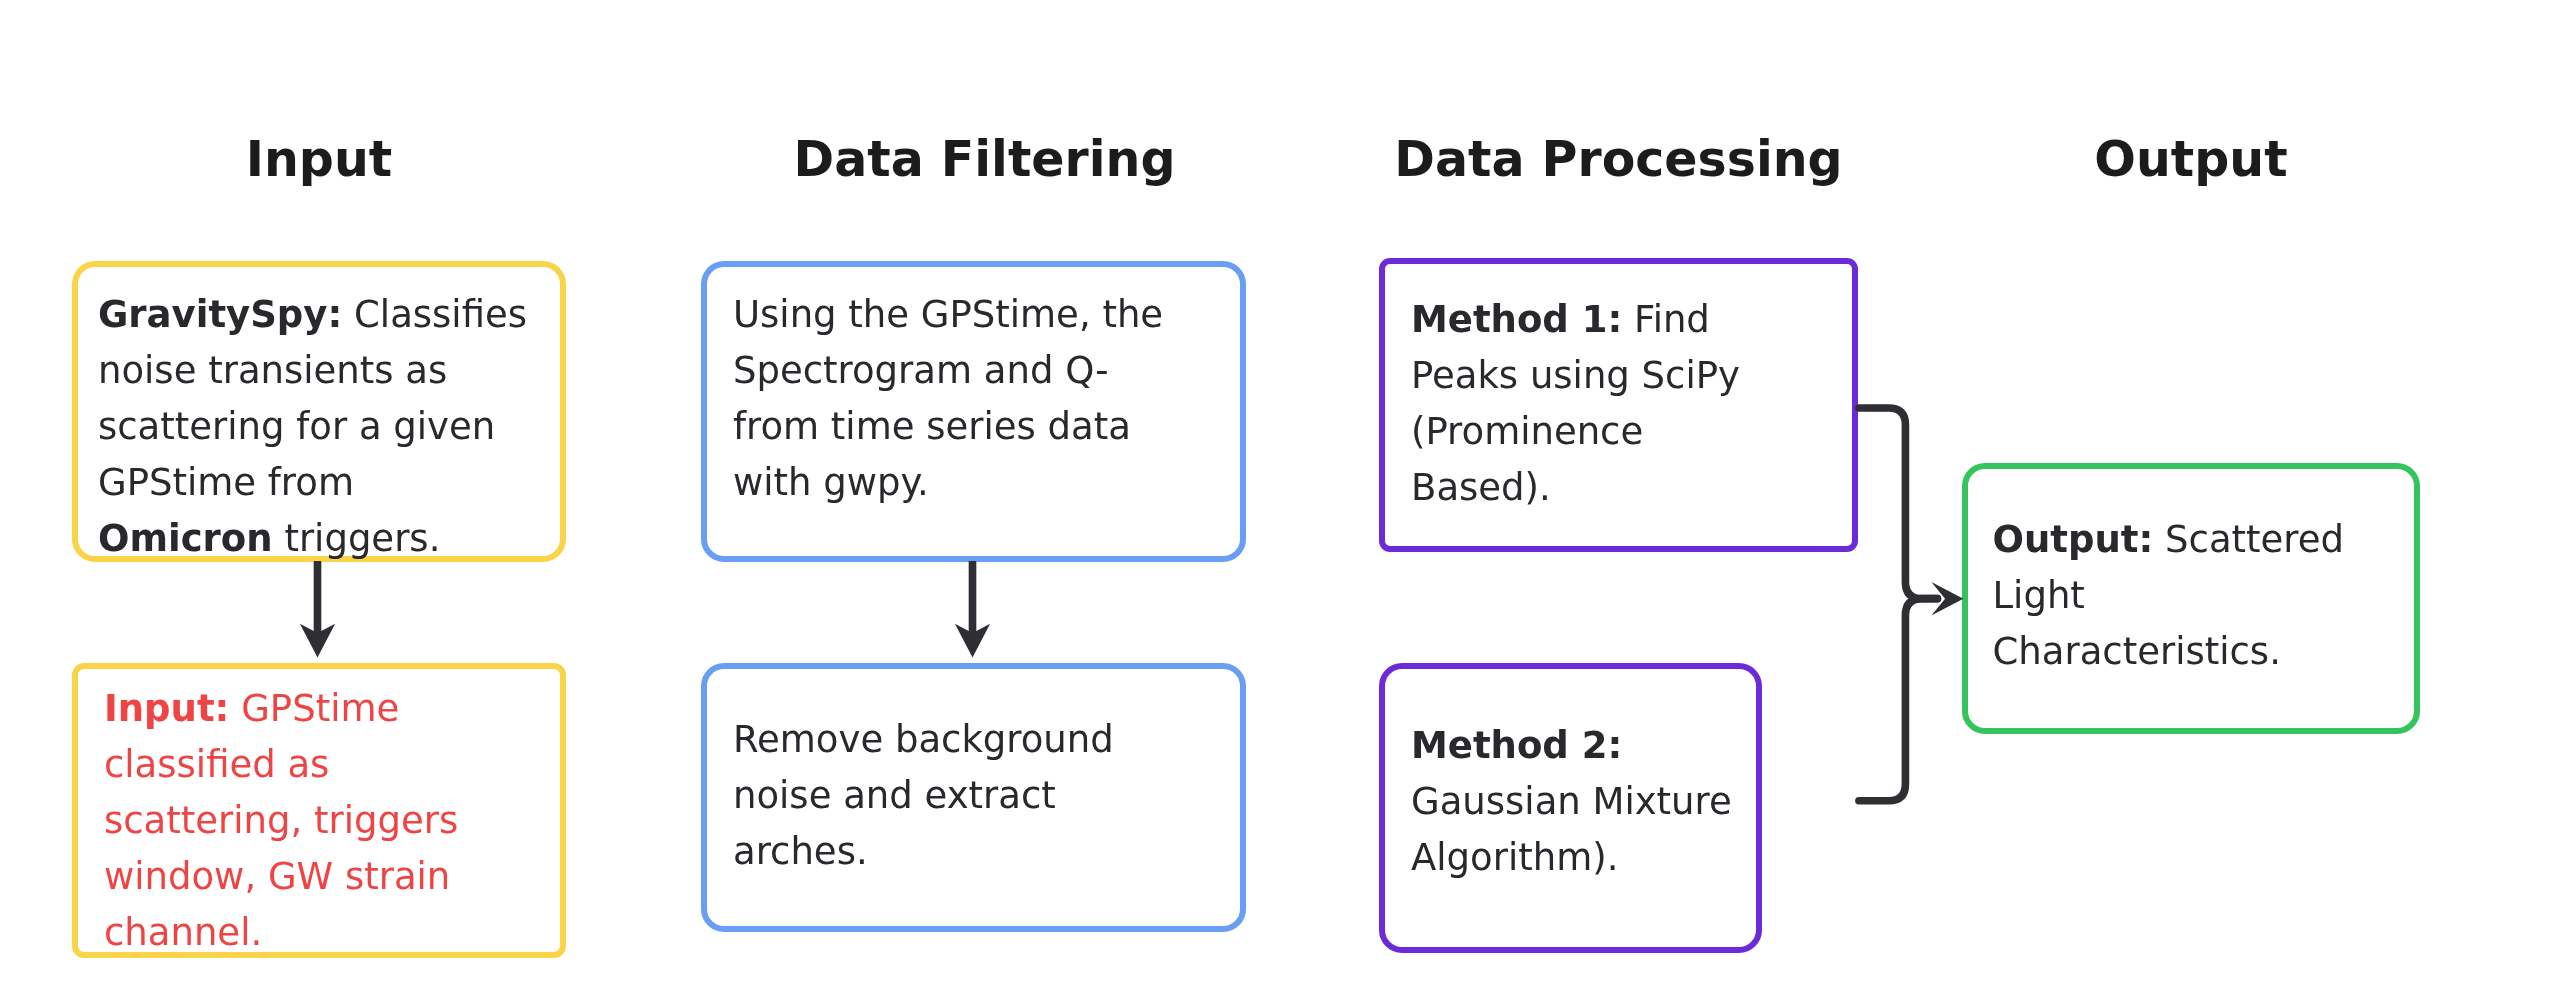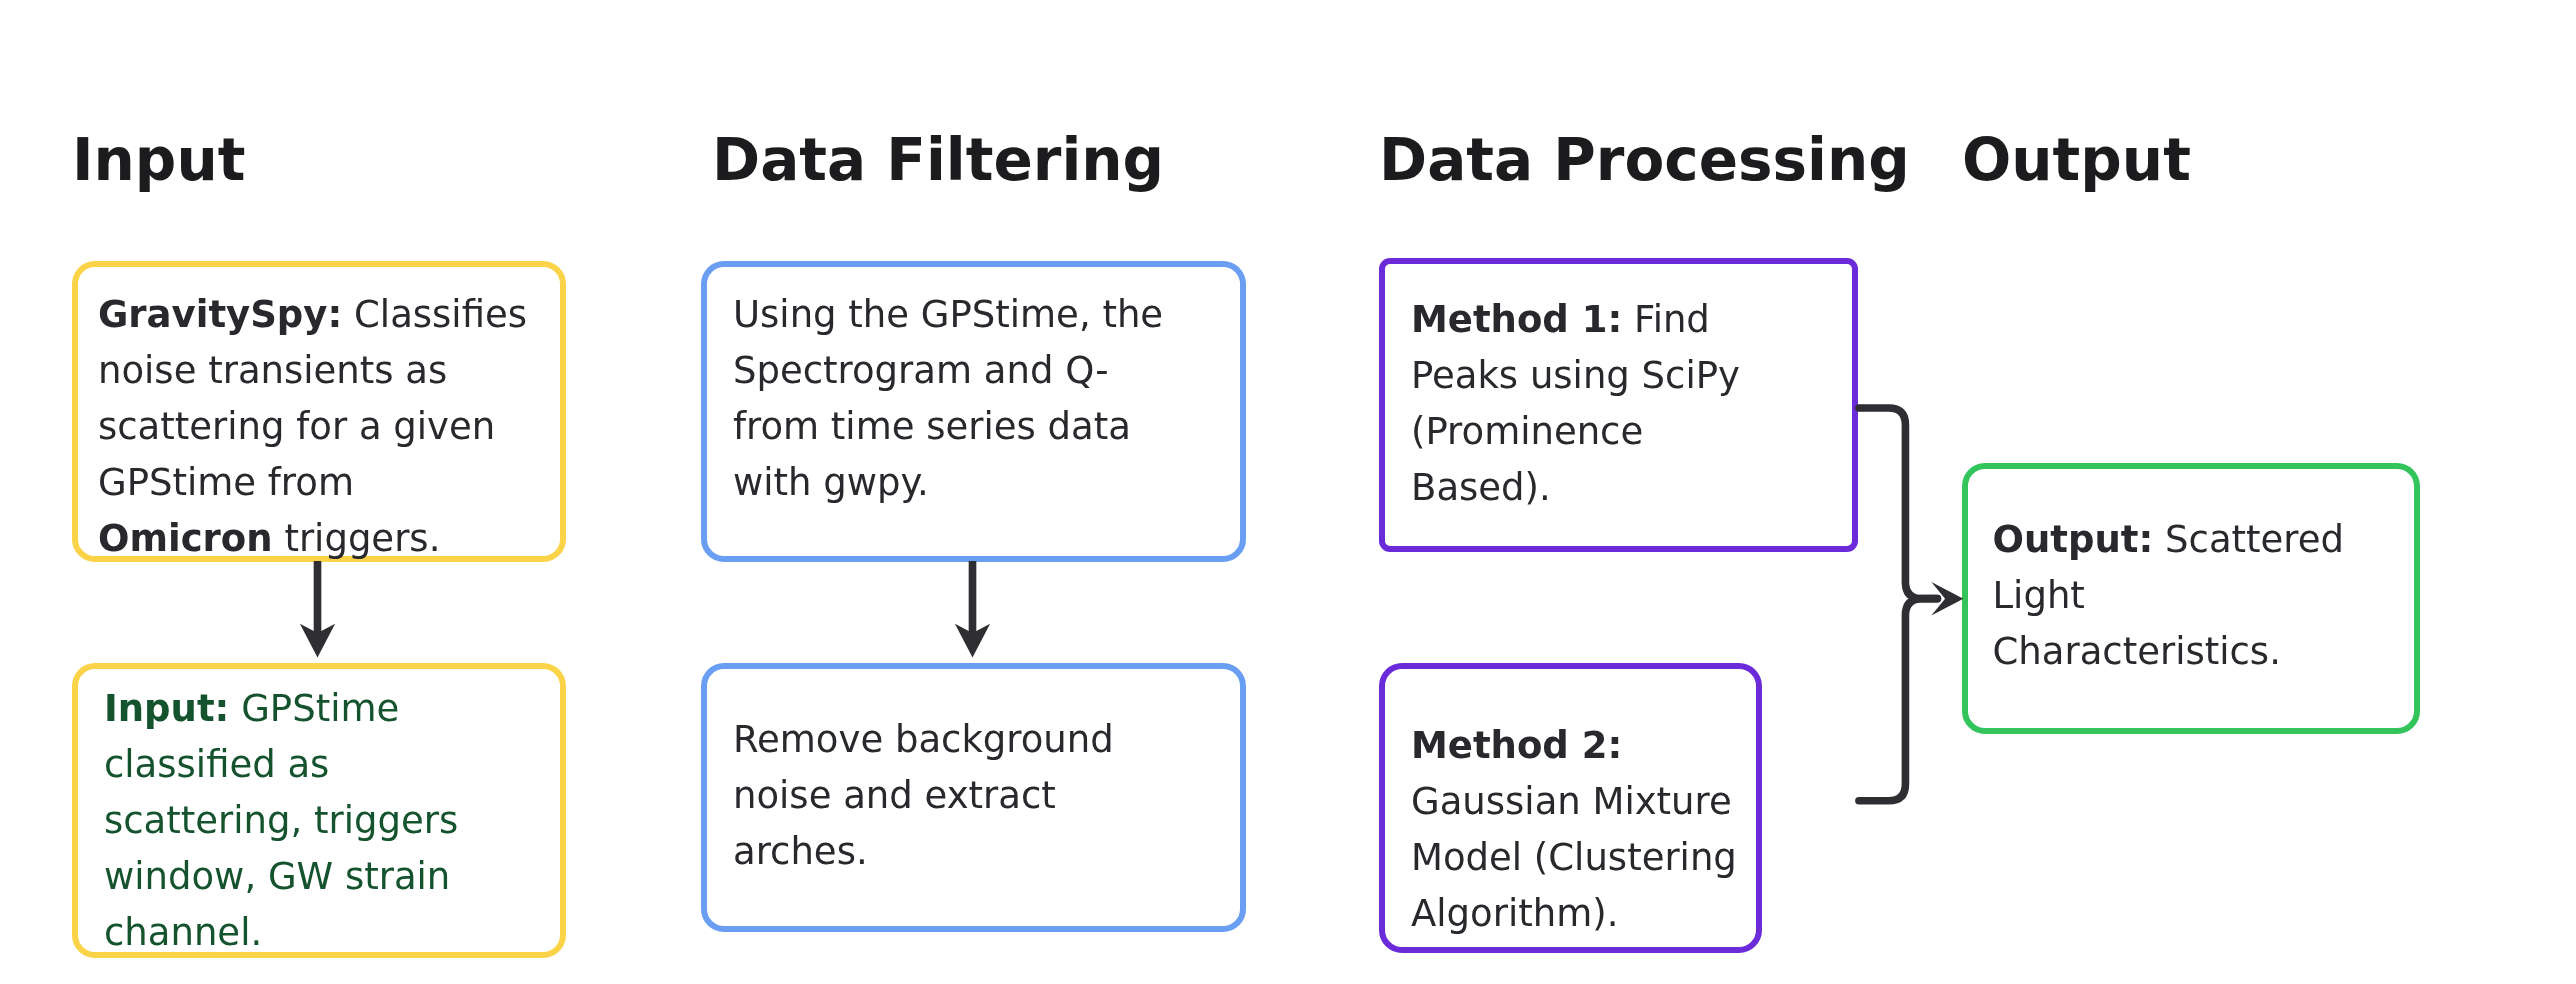--- a/index.html
+++ b/index.html
@@ -10,22 +10,22 @@
     width: 2576px;
     height: 984px;
     overflow: hidden;
   }
 
   .col-header {
     position: absolute;
     top: 128px;
     height: 64px;
     line-height: 64px;
-    text-align: left;
-    font-size: 58px;
+    text-align: center;
+    font-size: 49px;
     font-weight: 700;
     letter-spacing: 0px;
     white-space: nowrap;
   }
 
   .flow-box {
     position: absolute;
     box-sizing: border-box;
     border: 6.9px solid #999;
     border-radius: 23px;
@@ -70,21 +70,21 @@
   <div class="col-header" id="header-output" style="color: rgb(28, 28, 30);">Output</div>
 
   <div class="flow-box" id="box-gravityspy" style="border-color: rgb(251, 211, 72); color: rgb(40, 40, 45); padding-left: 20px;">
       <div class="line"><span class="b">GravitySpy:</span><span> Classifies</span></div>
       <div class="line"><span>noise transients as</span></div>
       <div class="line"><span>scattering for a given</span></div>
       <div class="line"><span>GPStime from</span></div>
       <div class="line"><span class="b">Omicron</span><span> triggers.</span></div>
     </div>
 
-  <div class="flow-box" id="box-input" style="border-color: rgb(251, 211, 72); color: #14532d;">
+  <div class="flow-box" id="box-input" style="border-color: rgb(251, 211, 72); color: #ef4444; border-radius: 12px;">
       <div class="line"><span class="b">Input:</span><span> GPStime</span></div>
       <div class="line"><span>classified as</span></div>
       <div class="line"><span>scattering, triggers</span></div>
       <div class="line"><span>window, GW strain</span></div>
       <div class="line"><span>channel.</span></div>
     </div>
 
   <div class="flow-box" id="box-filtering" style="border-color: rgb(105, 158, 242); color: rgb(40, 40, 45);">
       <div class="line"><span>Using the GPStime, the</span></div>
       <div class="line"><span>Spectrogram and Q-</span></div>
@@ -101,21 +101,20 @@
   <div class="flow-box" id="box-method1" style="border-color: rgb(108, 43, 217); color: rgb(40, 40, 45); border-radius: 11px;">
       <div class="line"><span class="b">Method 1:</span><span> Find</span></div>
       <div class="line"><span>Peaks using SciPy</span></div>
       <div class="line"><span>(Prominence</span></div>
       <div class="line"><span>Based).</span></div>
     </div>
 
   <div class="flow-box" id="box-method2" style="border-color: rgb(108, 43, 217); color: rgb(40, 40, 45);">
       <div class="line"><span class="b">Method 2:</span></div>
       <div class="line"><span>Gaussian Mixture</span></div>
-      <div class="line"><span>Model (Clustering</span></div>
       <div class="line"><span>Algorithm).</span></div>
     </div>
 
   <div class="flow-box" id="box-output" style="border-color: rgb(51, 196, 92); color: rgb(40, 40, 45);">
       <div class="line"><span class="b">Output:</span><span> Scattered</span></div>
       <div class="line"><span>Light</span></div>
       <div class="line"><span>Characteristics.</span></div>
     </div>
 
   <svg class="connector-svg" id="arrow-input" width="37" height="98" viewBox="0 0 48 128">

